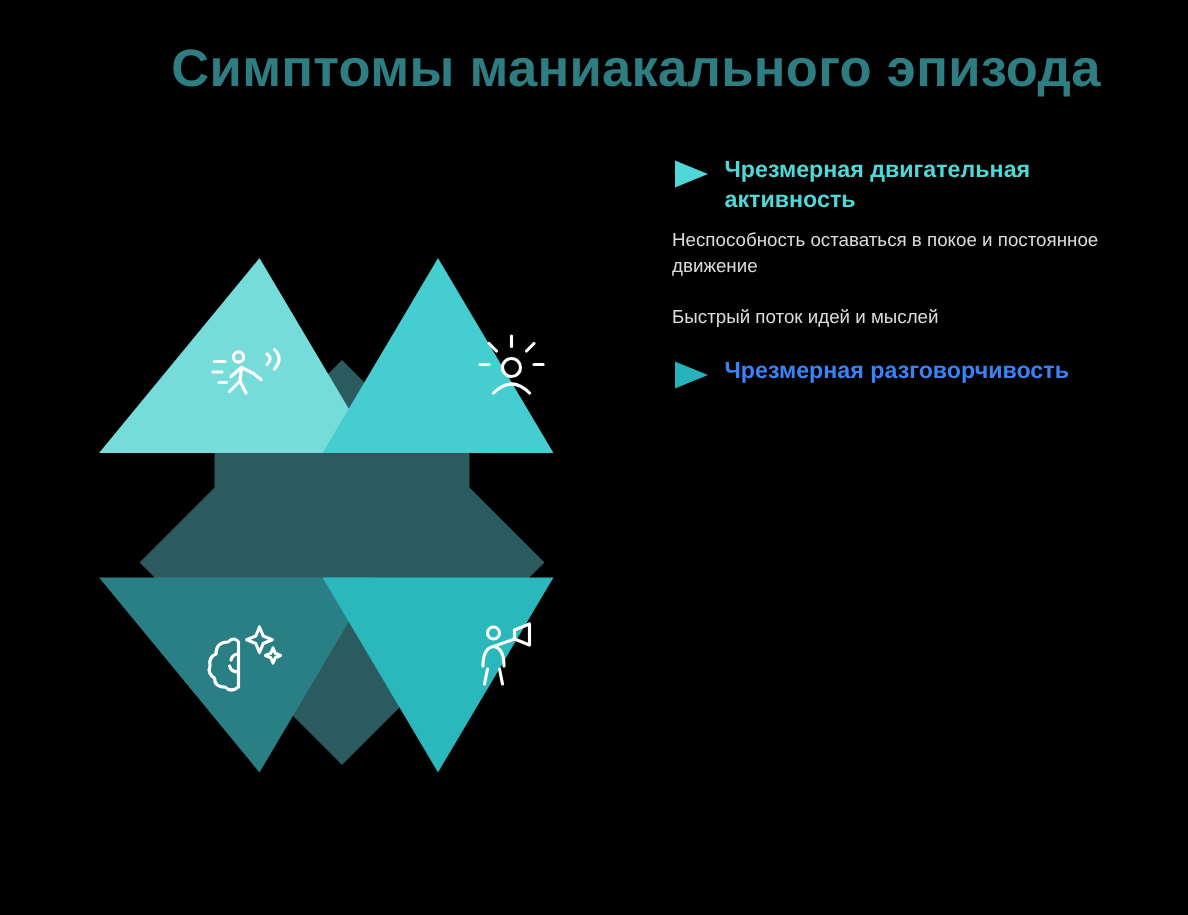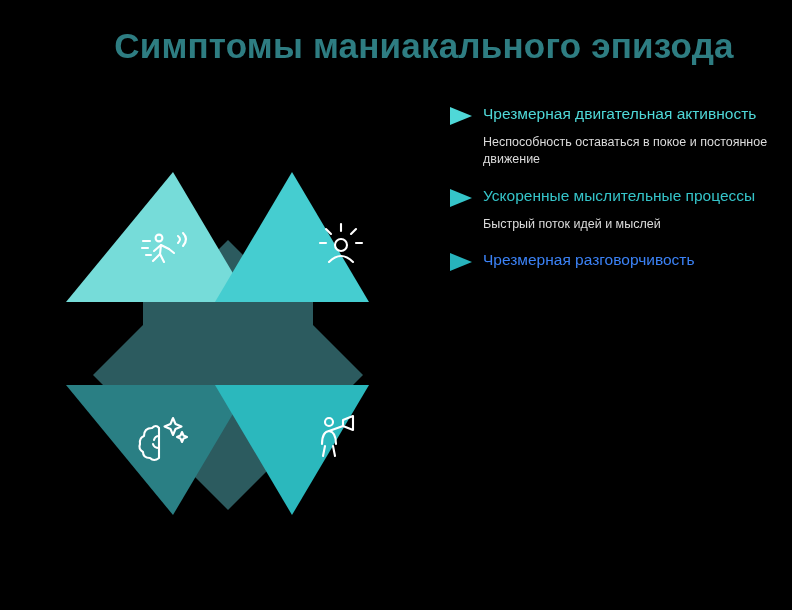--- a/index.html
+++ b/index.html
@@ -61,27 +61,26 @@
   }
   .legend-arrow {
     width: 26px;
     height: 22px;
     flex: 0 0 26px;
     margin-right: 9px;
     margin-top: 1px;
   }
   .legend-title {
     font-size: 15.5px;
-    font-weight: normal;
+    font-weight: bold;
     line-height: 1.32;
     color: #3dd0d4;
   }
   .legend-desc {
     margin-top: 7px;
-    margin-left: 35px;
     font-size: 12.5px;
     line-height: 1.38;
     color: #dcdcdc;
   }
   .t0 { color: #4fd8d8; }
   .t1 { color: #3ccfd3; }
   .t2 { color: #35c4c9; }
   .t3 { color: #3b82f6; }
 </style>
 </head>
@@ -161,26 +160,20 @@
         </svg>
         <div class="legend-title t0">Чрезмерная двигательная активность</div>
       </div>
       <div class="legend-desc">Неспособность оставаться в покое и постоянное движение</div>
     </div>
 
     <div class="legend-item">
     </div>
 
     <div class="legend-item">
-      <div class="legend-head">
-        <svg class="legend-arrow" viewBox="0 0 26 22">
-          <path d="M2 2 L24 11 L2 20 Z" fill="#35c4c9"></path>
-        </svg>
-        <div class="legend-title t2">Ускоренные мыслительные процессы</div>
-      </div>
       <div class="legend-desc">Быстрый поток идей и мыслей</div>
     </div>
 
     <div class="legend-item">
       <div class="legend-head">
         <svg class="legend-arrow" viewBox="0 0 26 22">
           <path d="M2 2 L24 11 L2 20 Z" fill="#27b3bc"></path>
         </svg>
         <div class="legend-title t3">Чрезмерная разговорчивость</div>
       </div>

